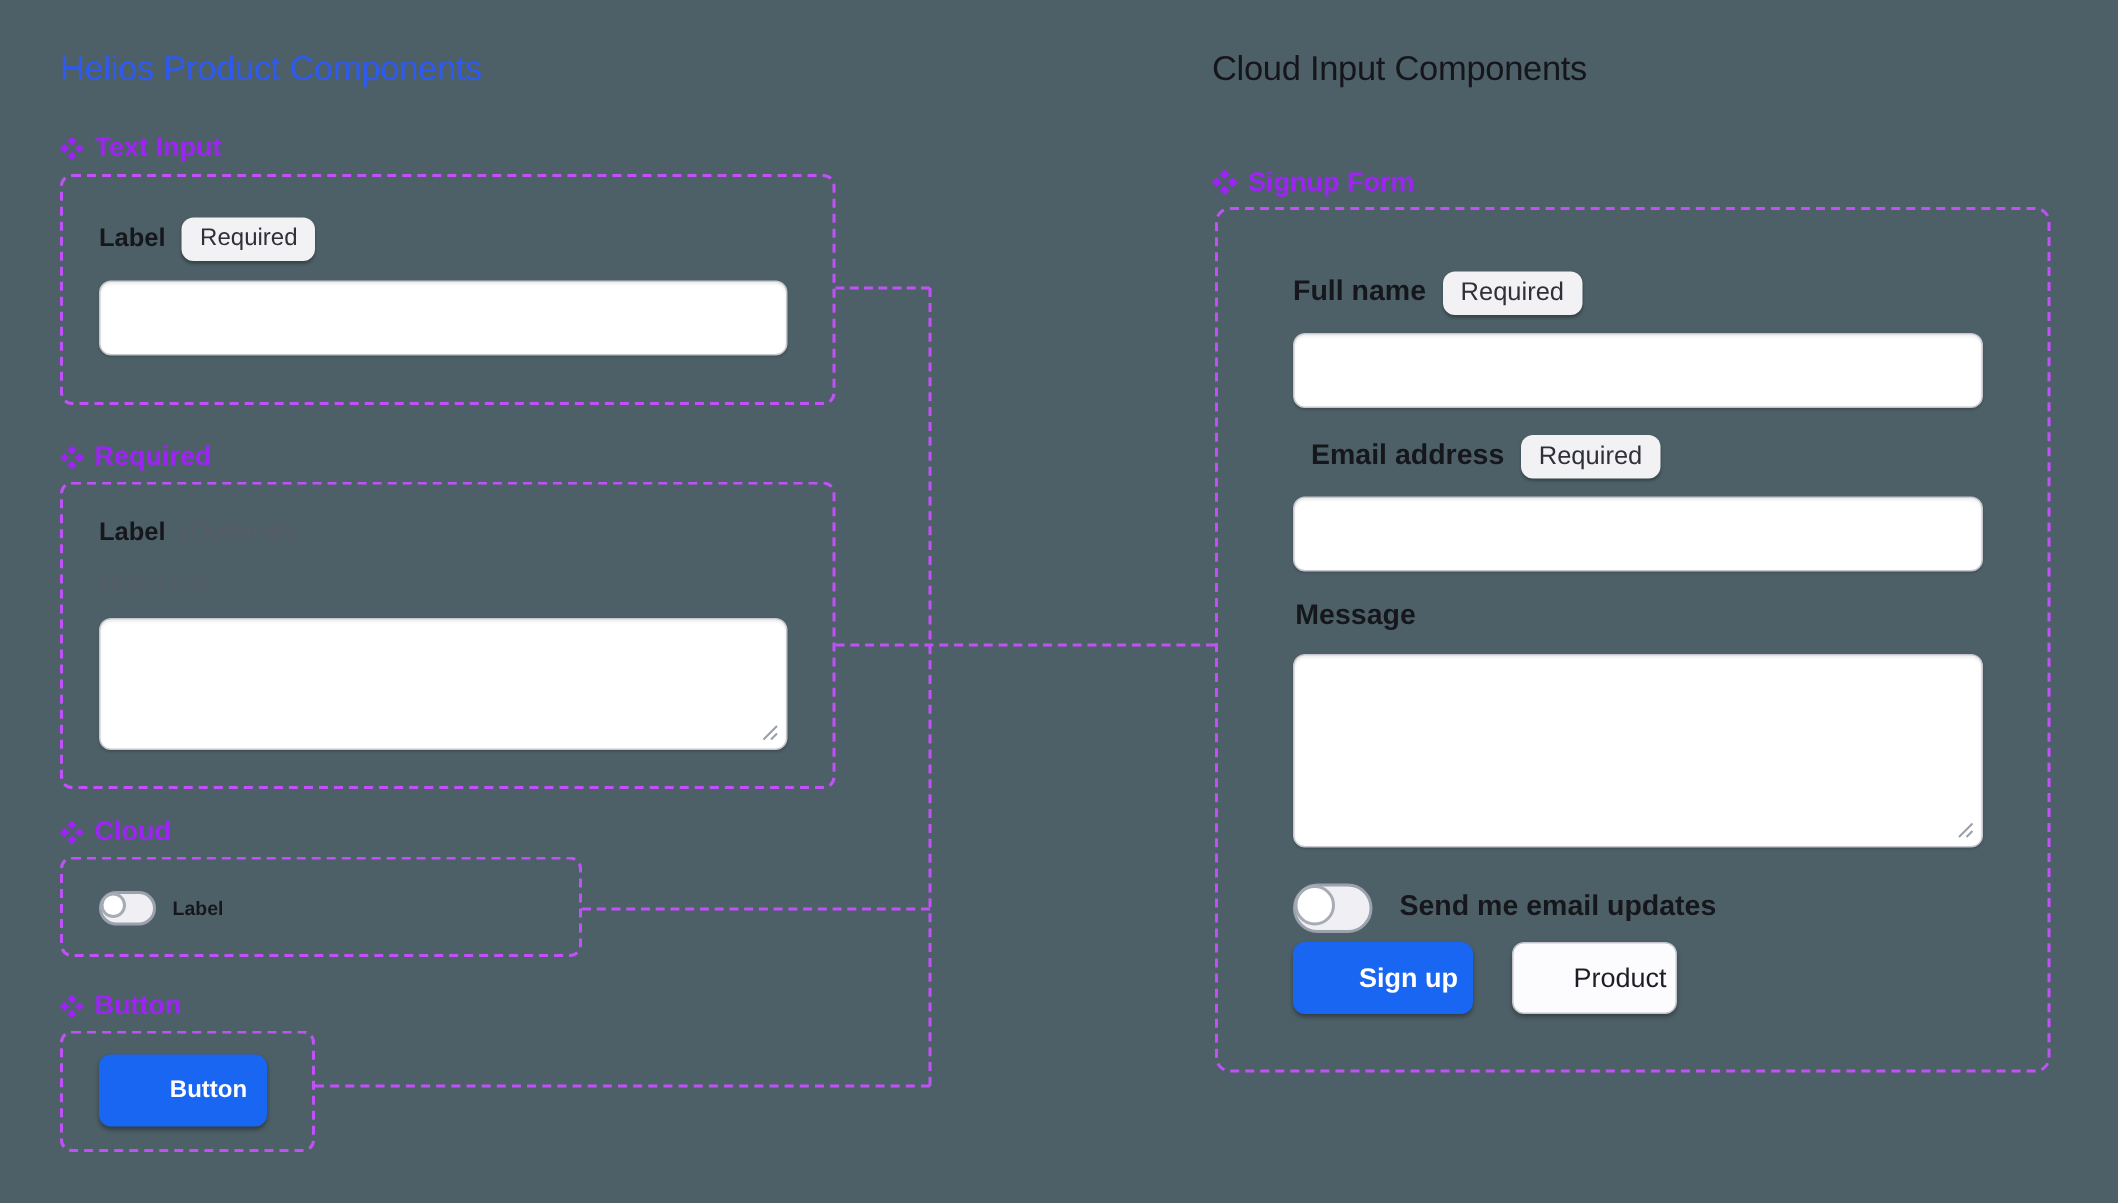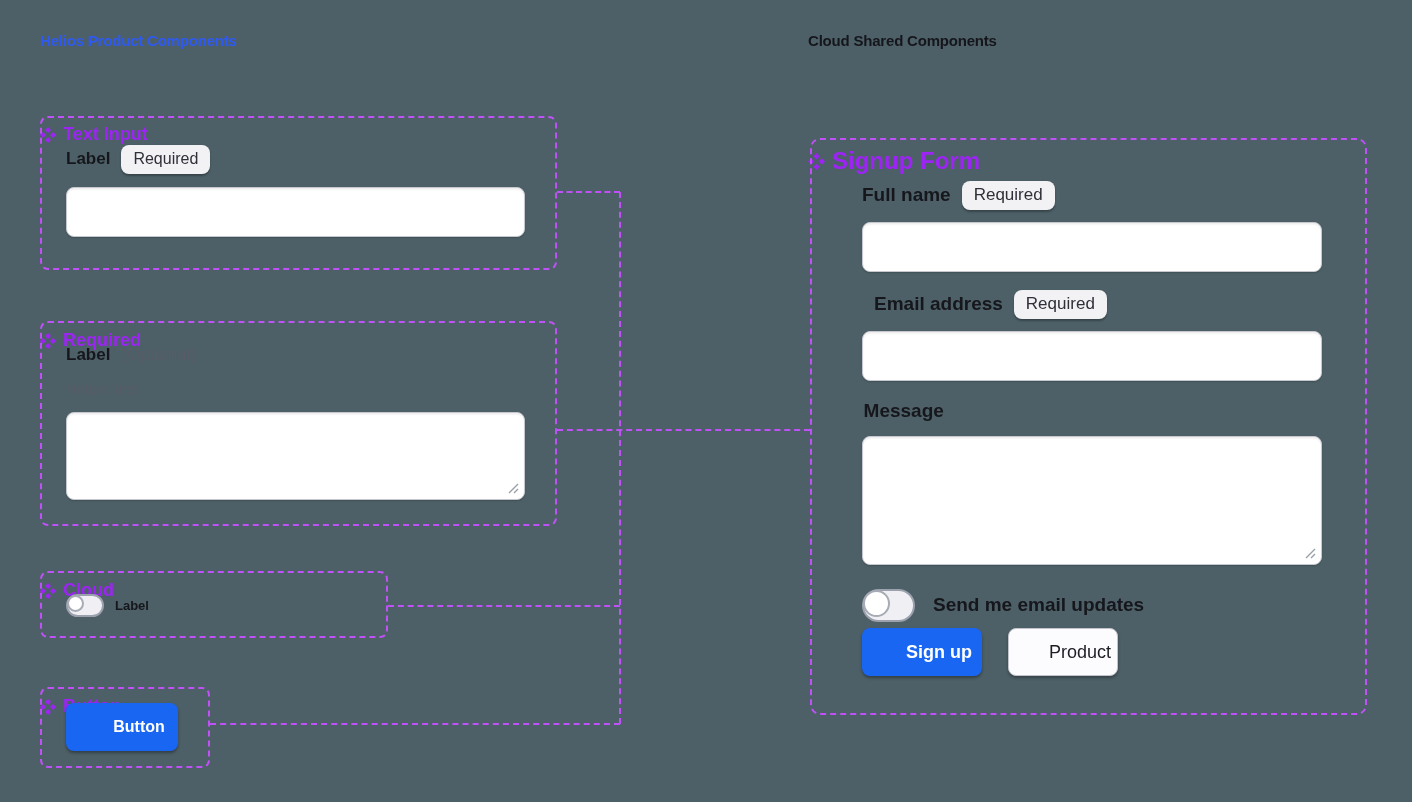--- a/index.html
+++ b/index.html
@@ -5,27 +5,27 @@
   html,body{margin:0;padding:0;}
   body{
     width:1412px;height:802px;overflow:hidden;position:relative;
     background:#4d6067;
     font-family:"Liberation Sans","DejaVu Sans",sans-serif;
     -webkit-font-smoothing:antialiased;
   }
   .abs{position:absolute;box-sizing:border-box;}
 
   
-  .page-title{font-size:15px;font-weight:700;letter-spacing:-0.2px;white-space:nowrap;}
+  .page-title{font-size:23px;font-weight:400;letter-spacing:-0.2px;white-space:nowrap;}
   .title-left{color:#2e5af2;}
   .title-right{color:#15161b;}
 
   
-  .comp-label{display:flex;align-items:center;gap:7px;color:#9d24f5;font-weight:700;font-size:18px;white-space:nowrap;margin-top:36px;}
-  .comp-label.lg{font-size:24px;}
+  .comp-label{display:flex;align-items:center;gap:7px;color:#9d24f5;font-weight:700;font-size:18px;white-space:nowrap;}
+  .comp-label.lg{font-size:18px;}
   .comp-label svg{display:block;}
 
   
   .frame{border:2px dashed #c050f7;border-radius:8px;background:transparent;}
   .frame.form{border-radius:10px;}
   .conn-h{border-top:2px dashed #c050f7;height:0;}
   .conn-v{border-left:2px dashed #c050f7;width:0;}
 
   
   .field-row{display:flex;align-items:center;gap:11px;white-space:nowrap;}
@@ -146,21 +146,21 @@
         <path d="M3 5 L6 8 L3 11 L0 8 Z"></path>
       <path d="M13 5 L16 8 L13 11 L10 8 Z"></path>
         <path d="M8 10 L11 13 L8 16 L5 13 Z"></path>
     </g>
   </svg>
   <span>Button</span>
 </div>
 <div class="abs frame" style="left:40px;top:687px;width:170px;height:81px;"></div>
 <button class="abs btn btn-primary" style="left:66px;top:703px;width:112px;height:48px;font-size:16px;">Button</button>
 
-<div class="abs page-title title-right" style="left:808px;top:32px;">Cloud Shared Components</div>
+<div class="abs page-title title-right" style="left:808px;top:32px;">Cloud Input Components</div>
 
 <div class="abs comp-label lg" style="left:808px;top:111px;">
   <svg width="17" height="17" viewBox="0 0 16 16">
     <g fill="#9d24f5">
       <path d="M8 0 L11 3 L8 6 L5 3 Z"></path>
         <path d="M3 5 L6 8 L3 11 L0 8 Z"></path>
       <path d="M13 5 L16 8 L13 11 L10 8 Z"></path>
         <path d="M8 10 L11 13 L8 16 L5 13 Z"></path>
     </g>
   </svg>

